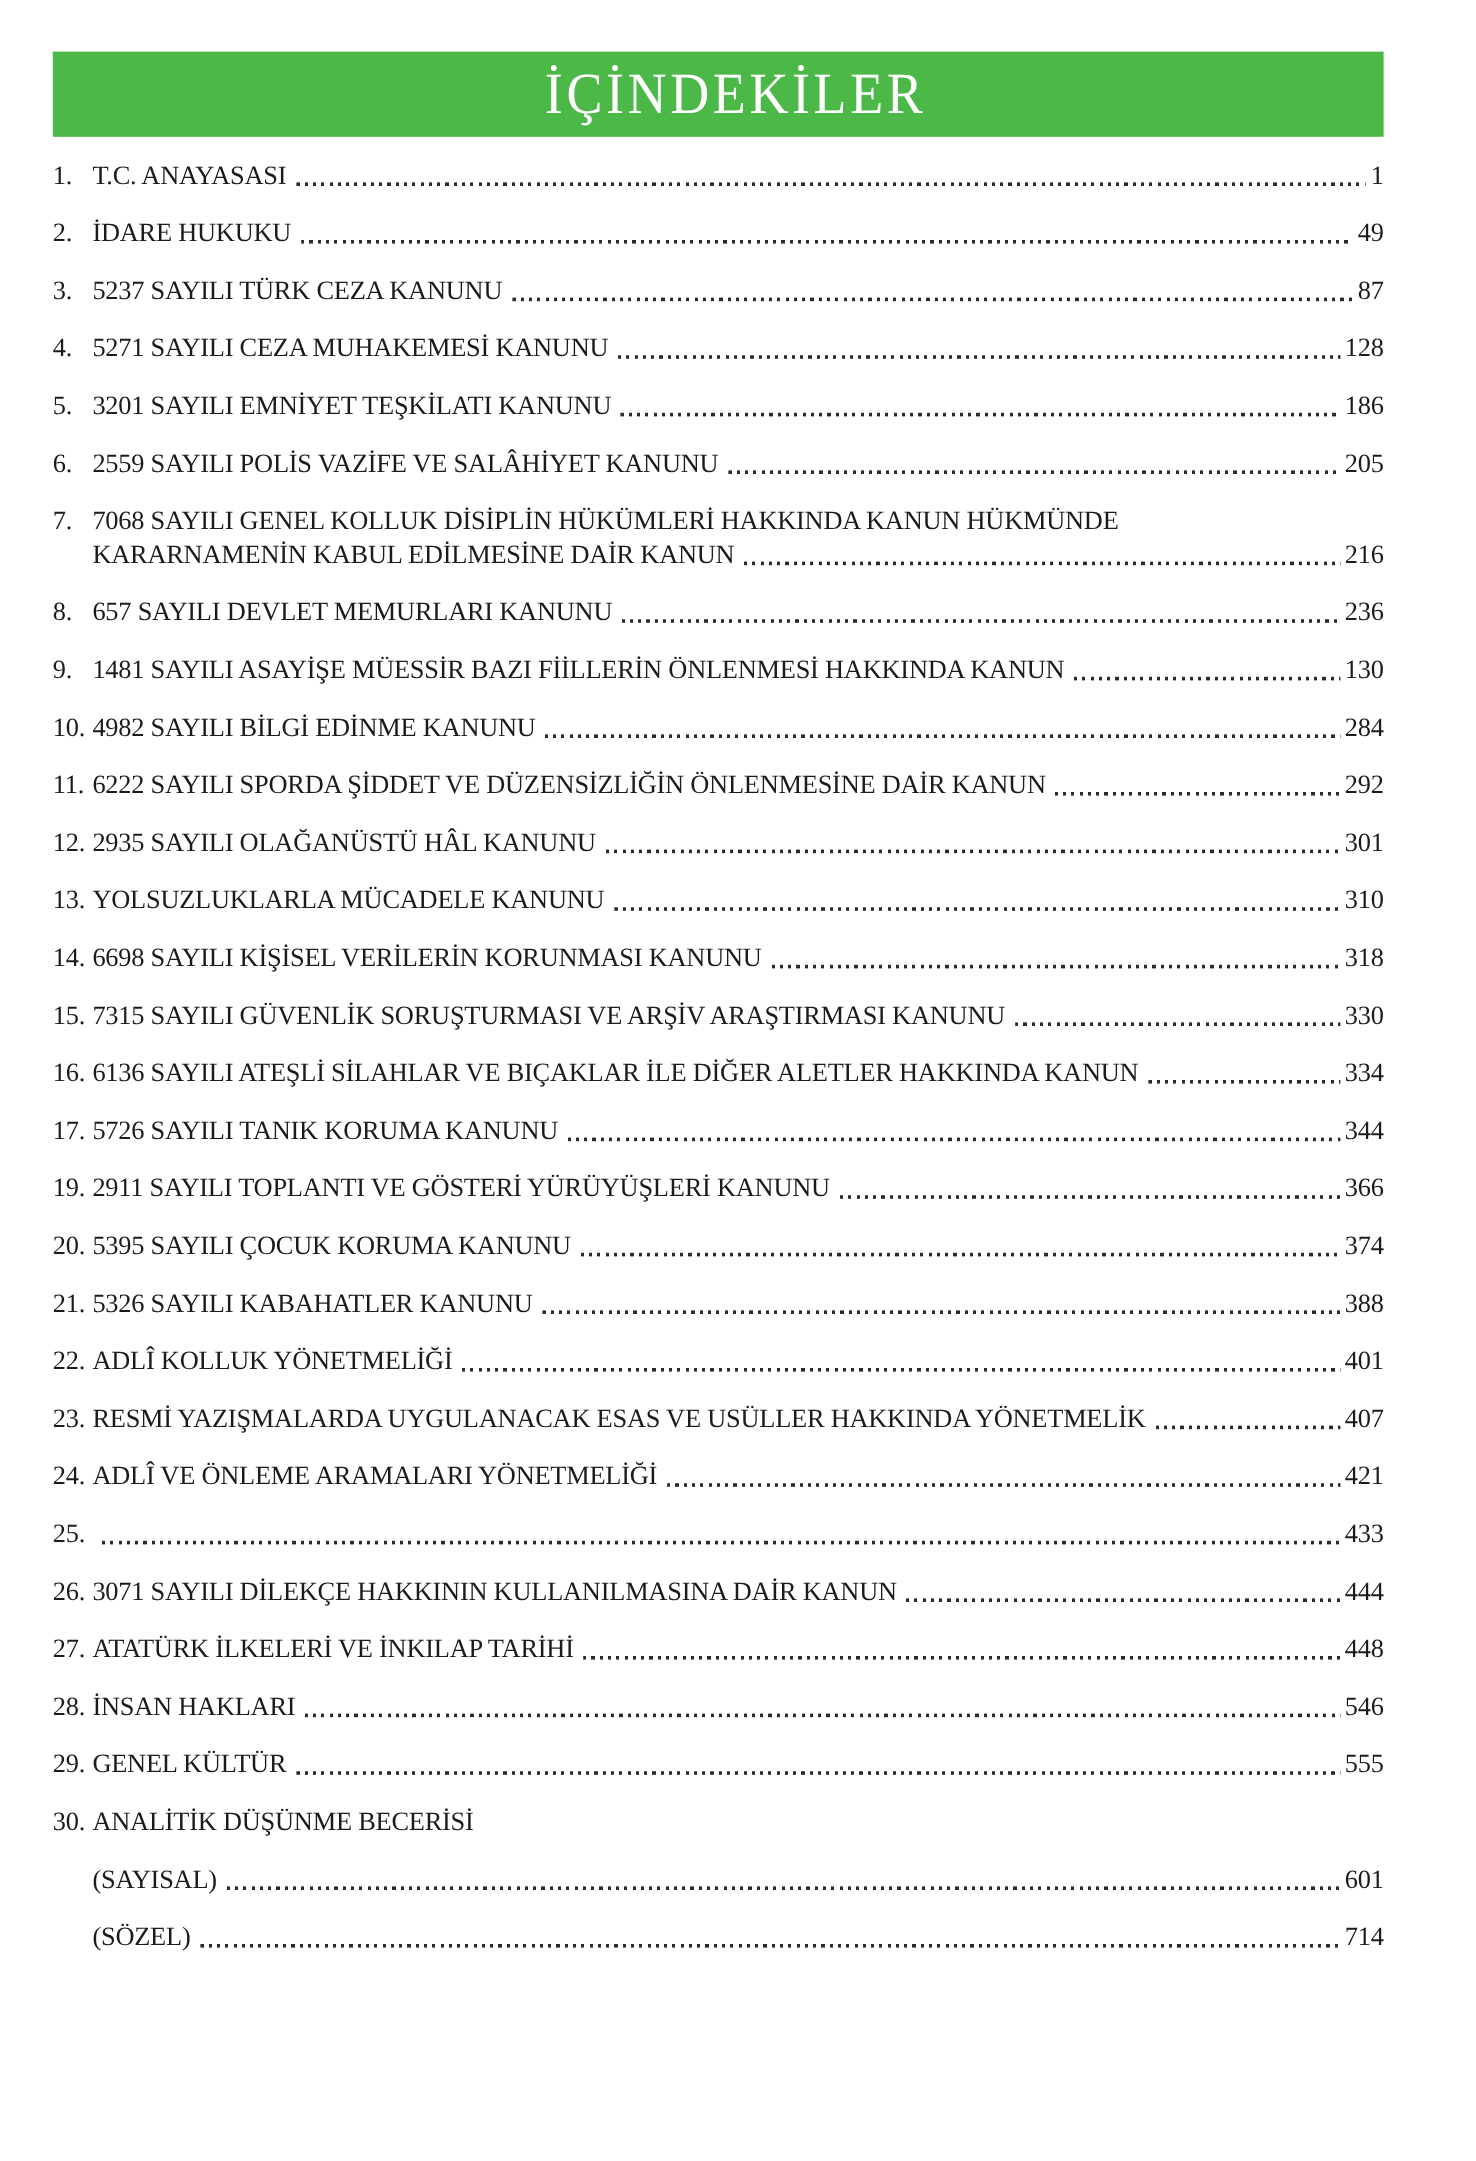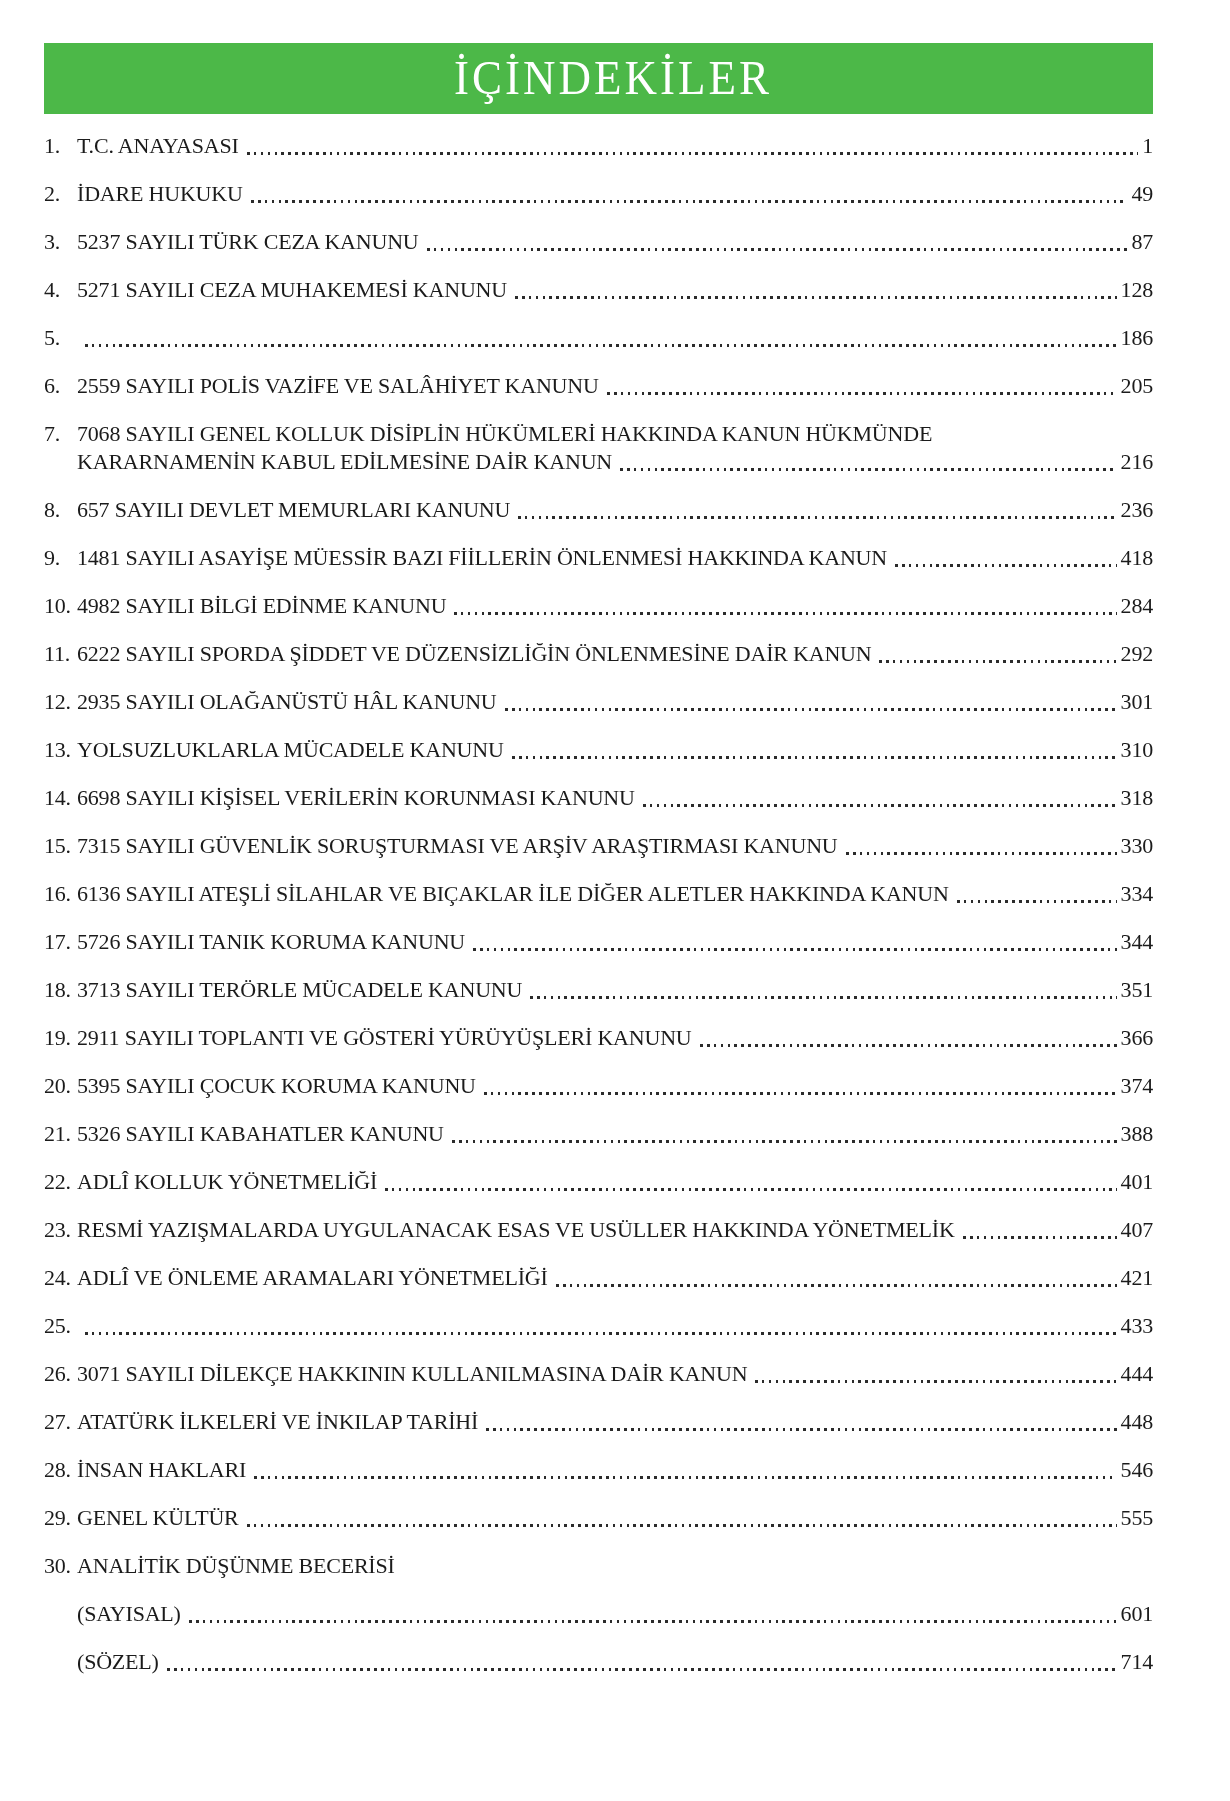--- a/index.html
+++ b/index.html
@@ -121,20 +121,21 @@
           <span class="toc-title">5271 SAYILI CEZA MUHAKEMESİ KANUNU</span>
           <span class="dot-leader"></span>
           <span class="toc-page">128</span>
         </div>
       </div>
     </div>
     <div class="toc-row">
       <span class="toc-num">5.</span>
       <div class="toc-body">
         <div class="toc-line">
+          <span class="toc-title">3201 SAYILI EMNİYET TEŞKİLATI KANUNU</span>
           <span class="dot-leader"></span>
           <span class="toc-page">186</span>
         </div>
       </div>
     </div>
     <div class="toc-row">
       <span class="toc-num">6.</span>
       <div class="toc-body">
         <div class="toc-line">
           <span class="toc-title">2559 SAYILI POLİS VAZİFE VE SALÂHİYET KANUNU</span>
@@ -165,21 +166,21 @@
           <span class="toc-page">236</span>
         </div>
       </div>
     </div>
     <div class="toc-row">
       <span class="toc-num">9.</span>
       <div class="toc-body">
         <div class="toc-line">
           <span class="toc-title">1481 SAYILI ASAYİŞE MÜESSİR BAZI FİİLLERİN ÖNLENMESİ  HAKKINDA KANUN</span>
           <span class="dot-leader"></span>
-          <span class="toc-page">418</span>
+          <span class="toc-page">130</span>
         </div>
       </div>
     </div>
     <div class="toc-row">
       <span class="toc-num">10.</span>
       <div class="toc-body">
         <div class="toc-line">
           <span class="toc-title">4982 SAYILI BİLGİ EDİNME KANUNU</span>
           <span class="dot-leader"></span>
           <span class="toc-page">284</span>
@@ -246,30 +247,20 @@
         </div>
       </div>
     </div>
     <div class="toc-row">
       <span class="toc-num">17.</span>
       <div class="toc-body">
         <div class="toc-line">
           <span class="toc-title">5726 SAYILI TANIK KORUMA KANUNU</span>
           <span class="dot-leader"></span>
           <span class="toc-page">344</span>
-        </div>
-      </div>
-    </div>
-    <div class="toc-row">
-      <span class="toc-num">18.</span>
-      <div class="toc-body">
-        <div class="toc-line">
-          <span class="toc-title">3713 SAYILI TERÖRLE MÜCADELE KANUNU</span>
-          <span class="dot-leader"></span>
-          <span class="toc-page">351</span>
         </div>
       </div>
     </div>
     <div class="toc-row">
       <span class="toc-num">19.</span>
       <div class="toc-body">
         <div class="toc-line">
           <span class="toc-title">2911 SAYILI TOPLANTI VE GÖSTERİ YÜRÜYÜŞLERİ KANUNU</span>
           <span class="dot-leader"></span>
           <span class="toc-page">366</span>

